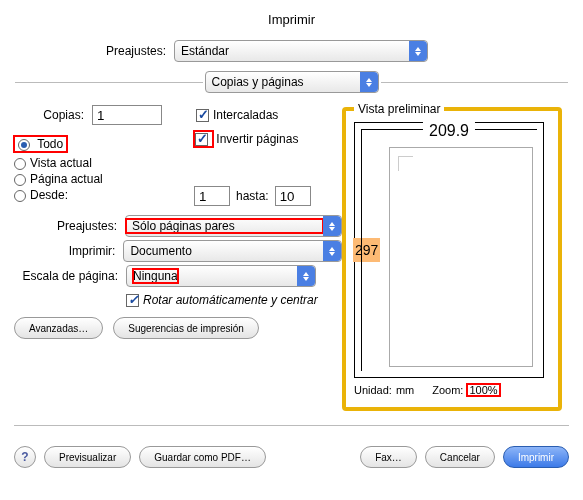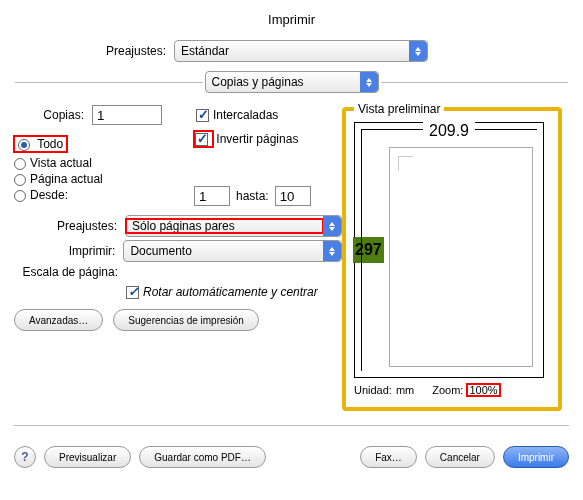--- a/index.html
+++ b/index.html
@@ -22,21 +22,21 @@
 .radio { width:12px; height:12px; border-radius:50%; border:1px solid #666; display:inline-block; vertical-align:middle; margin-right:4px; position:relative; background:#fff; }
 .radio.checked::after { content:""; position:absolute; top:2px; left:2px; width:6px; height:6px; background:#2a5db0; border-radius:50%; }
 .check { width:13px; height:13px; border:1px solid #666; background:#fff; display:inline-block; vertical-align:middle; margin-right:4px; position:relative; }
 .check.checked::after { content:"✓"; position:absolute; top:-3px; left:1px; color:#1a4aa0; font-weight:bold; font-size:13px; }
 fieldset.preview { border:4px solid #eab308; border-radius:4px; padding:6px 8px 8px; margin:0; }
 fieldset.preview legend { padding:0 4px; }
 .preview-img { border:1px solid #000; padding:26px 8px 8px 24px; height:256px; width:190px; position:relative; background:#fff; }
 .preview-img::before { content:""; position:absolute; top:6px; left:50%; transform:translateX(-50%); width:calc(100% - 12px); height:12px; border-top:1px solid #000; }
 .preview-img::after { content:""; position:absolute; left:6px; top:50%; transform:translateY(-50%); height:calc(100% - 12px); width:12px; border-left:1px solid #000; }
 .wlabel { position:absolute; top:-1px; left:50%; transform:translateX(-50%); background:#fff; padding:0 6px; font-size:16px; }
-.hlabel { position:absolute; left:-2px; top:50%; transform:translateY(-50%); background:#4d7c0f; padding:4px 2px; font-size:16px;font-weight:bold; }
+.hlabel { position:absolute; left:-2px; top:50%; transform:translateY(-50%); background:#fdba74; padding:4px 2px; font-size:14px; }
 .sheet { position:absolute; top:24px; left:34px; right:10px; bottom:10px; border:1px solid #aaa; background:#fff; }
 .sheet::before { content:""; position:absolute; top:8px; left:8px; width:14px; height:14px; border-left:1px solid #ccc; border-top:1px solid #ccc; }
 .button { display:inline-flex; align-items:center; justify-content:center; height:22px; padding:0 14px; border:1px solid #999; border-radius:11px; background:linear-gradient(#fff,#e4e4e4); font-family:inherit; font-size:10px; cursor:pointer; }
 .button.primary { background:linear-gradient(#8db5f8,#3c7ae8); color:#fff; border-color:#2a5db0; }
 .help { width:22px; height:22px; border-radius:50%; border:1px solid #999; background:linear-gradient(#fff,#e4e4e4); display:inline-flex; align-items:center; justify-content:center; font-weight:bold; color:#4a5aa0; }
 .hl { outline:2px solid #f00; outline-offset:-1px; }
 .footer { display:flex; align-items:center; gap:8px; margin-top:20px; }
 .footer .spacer { flex:1; }
 </style>
 </head>
@@ -117,20 +117,24 @@
       </div>
       <div class="row">
         <div class="label" style="width:112px">Imprimir:</div>
         <div class="select" style="width:224px">
           <span class="text">Documento</span>
             <span class="arrows"></span>
         </div>
       </div>
       <div class="row">
         <div class="label" style="width:112px">Escala de página:</div>
+        <div class="select" style="width:190px">
+          <span class="text"><span class="hl" style="display:inline-block">Ninguna</span></span>
+            <span class="arrows"></span>
+        </div>
       </div>
       <div class="row" style="margin:6px 0 10px 112px;font-style:italic;">
         <span class="check checked"></span>
         <span>Rotar automáticamente y centrar</span>
       </div>
       <div class="row" style="gap:10px; margin-top:8px;">
         <button class="button">Avanzadas…</button>
         <button class="button">Sugerencias de impresión</button>
       </div>
     </div>

